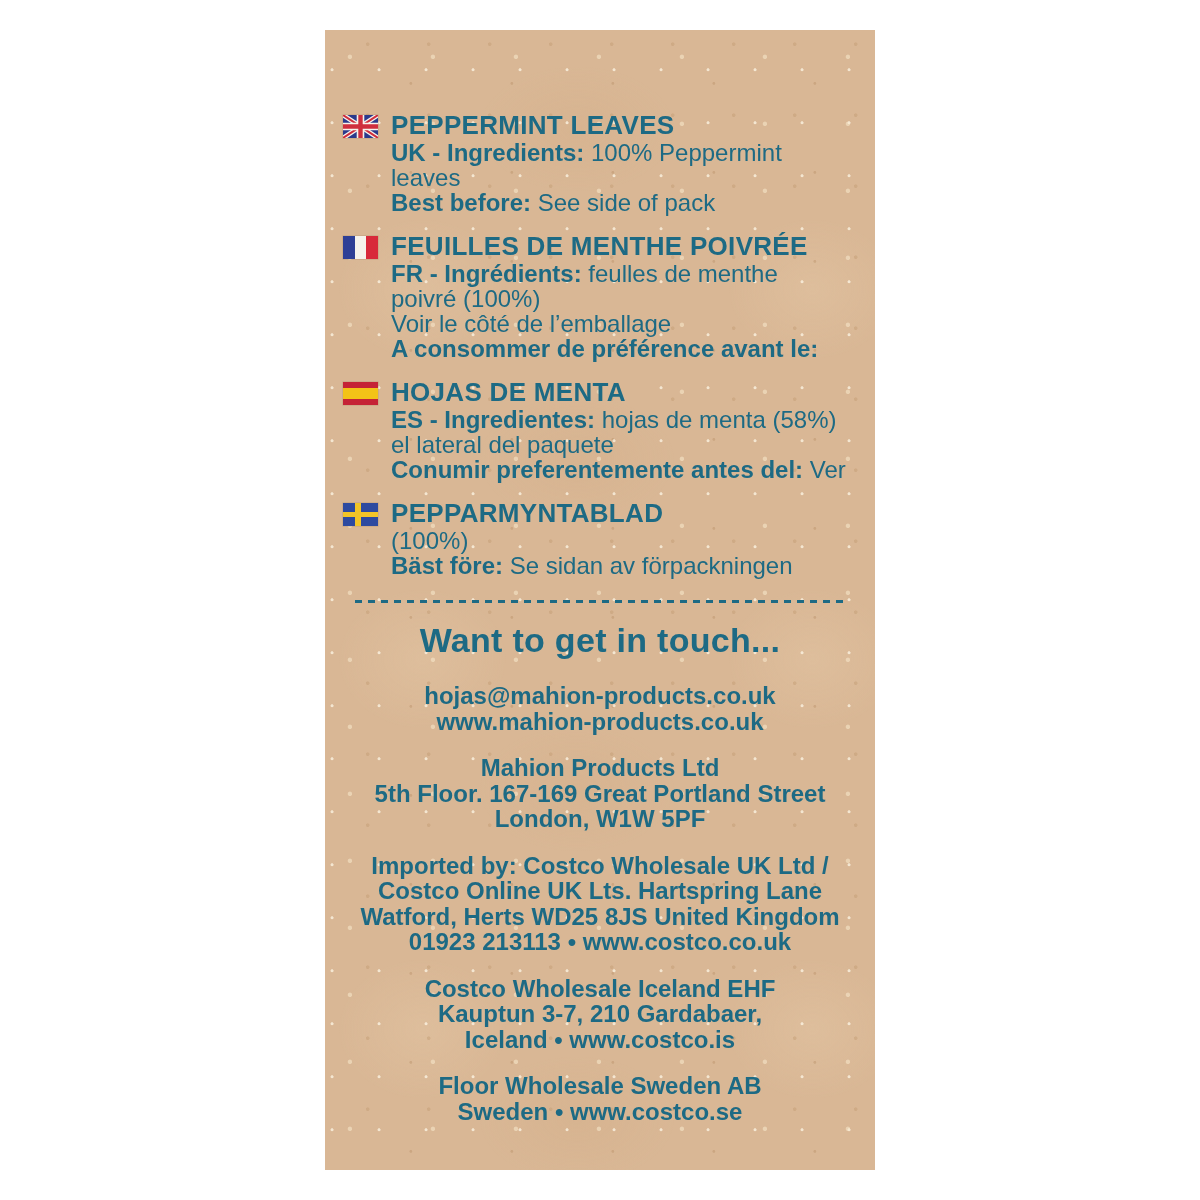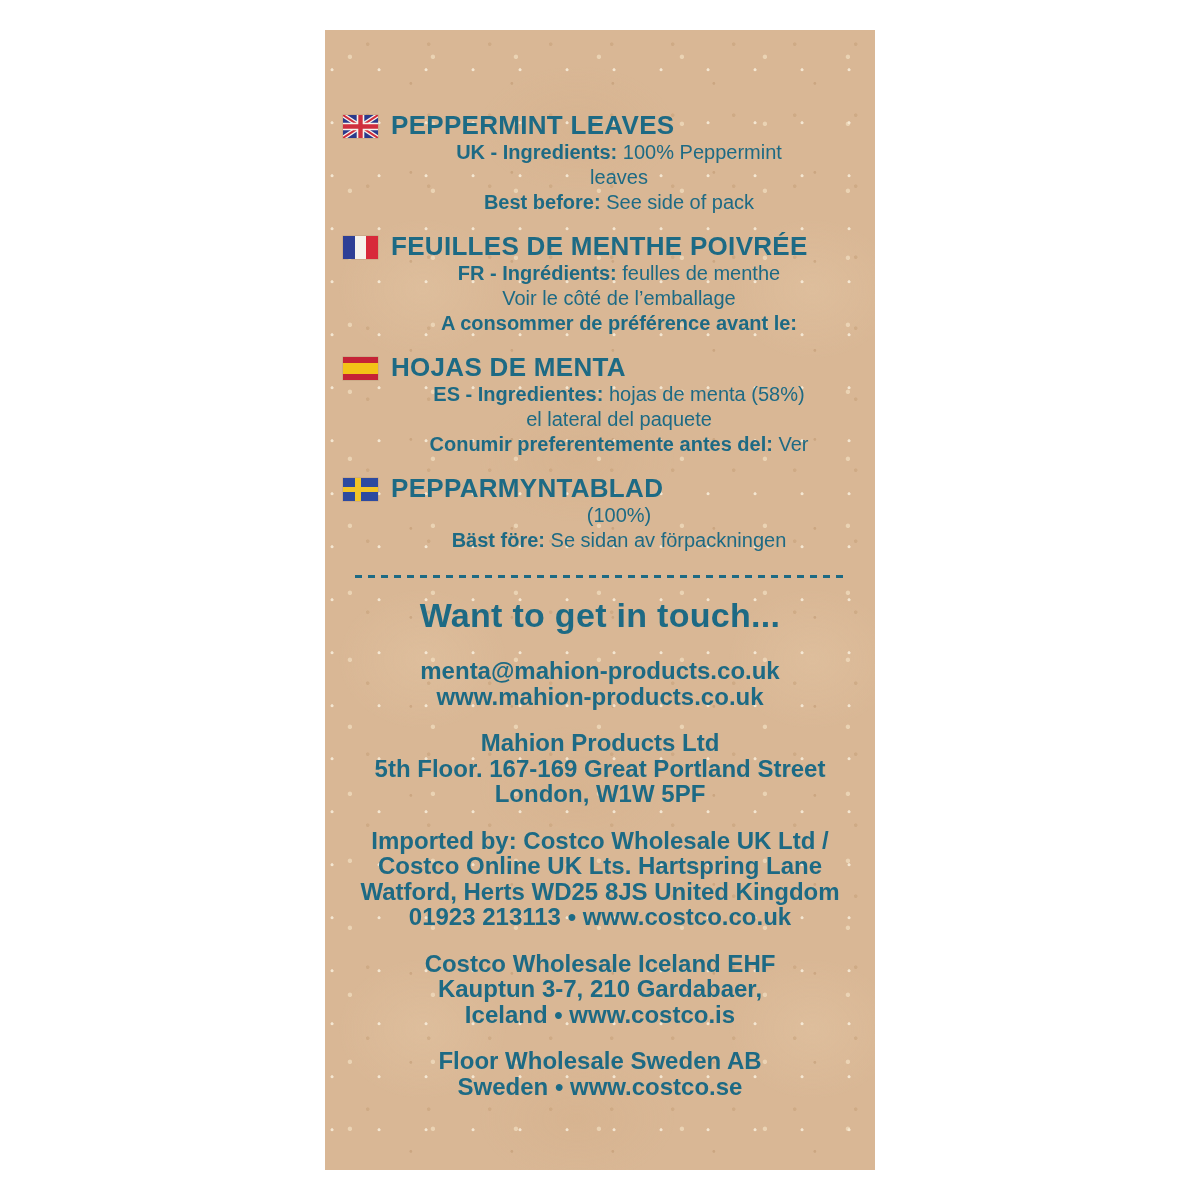--- a/index.html
+++ b/index.html
@@ -33,21 +33,21 @@
   .flag-fr{background:linear-gradient(to right,#2e3f96 0 33.4%,#f6f3ec 33.4% 66.7%,#d8293a 66.7%);}
   .flag-es{background:linear-gradient(to bottom,#c52336 0 26%,#f3c317 26% 74%,#c52336 74%);}
   .flag-se{
     background-color:#2d4aa0;
     background-image:
       linear-gradient(to right,transparent 0 34%,#f2c428 34% 52%,transparent 52%),
       linear-gradient(to bottom,transparent 0 37%,#f2c428 37% 63%,transparent 63%);
   }
   .sec-text{flex:1;min-width:0;}
   .sec-heading{font-size:26px;font-weight:700;line-height:30px;letter-spacing:.3px;white-space:nowrap;}
-  .sec-line{font-size:20px;line-height:25px;white-space:nowrap;text-align:center;}
+  .sec-line{font-size:24px;line-height:25px;white-space:nowrap;}
   .sec-line b{font-weight:700;}
 
   
   .divider{
     height:3px;margin:22px 0 20px 12px;
     background:repeating-linear-gradient(90deg,#1d6a84 0 7px,transparent 7px 13px);
   }
 
   
   .contact{text-align:center;padding-left:10px;}
@@ -79,20 +79,21 @@
       </div>
     </div>
 
     <div class="lang-section">
       <div class="flag-wrap">
         <div class="flag flag-fr"></div>
       </div>
       <div class="sec-text">
         <div class="sec-heading">FEUILLES DE MENTHE POIVRÉE</div>
         <div class="sec-line"><b>FR - Ingrédients:</b><span> feulles de menthe</span></div>
+        <div class="sec-line"><span>poivré (100%)</span></div>
         <div class="sec-line"><span>Voir le côté de l’emballage</span></div>
         <div class="sec-line"><b>A consommer de préférence avant le:</b></div>
       </div>
     </div>
 
     <div class="lang-section">
       <div class="flag-wrap">
         <div class="flag flag-es"></div>
       </div>
       <div class="sec-text">
@@ -113,21 +114,21 @@
         <div class="sec-line"><b>Bäst före:</b><span> Se sidan av förpackningen</span></div>
       </div>
     </div>
 
     <div class="divider"></div>
 
     <div class="contact">
       <div class="contact-heading">Want to get in touch...</div>
 
       <div class="contact-block">
-        <div>menta@mahion-products.co.uk</div>
+        <div>hojas@mahion-products.co.uk</div>
         <div>www.mahion-products.co.uk</div>
       </div>
 
       <div class="contact-block">
         <div>Mahion Products Ltd</div>
         <div>5th Floor. 167-169 Great Portland Street</div>
         <div>London, W1W 5PF</div>
       </div>
 
       <div class="contact-block">

